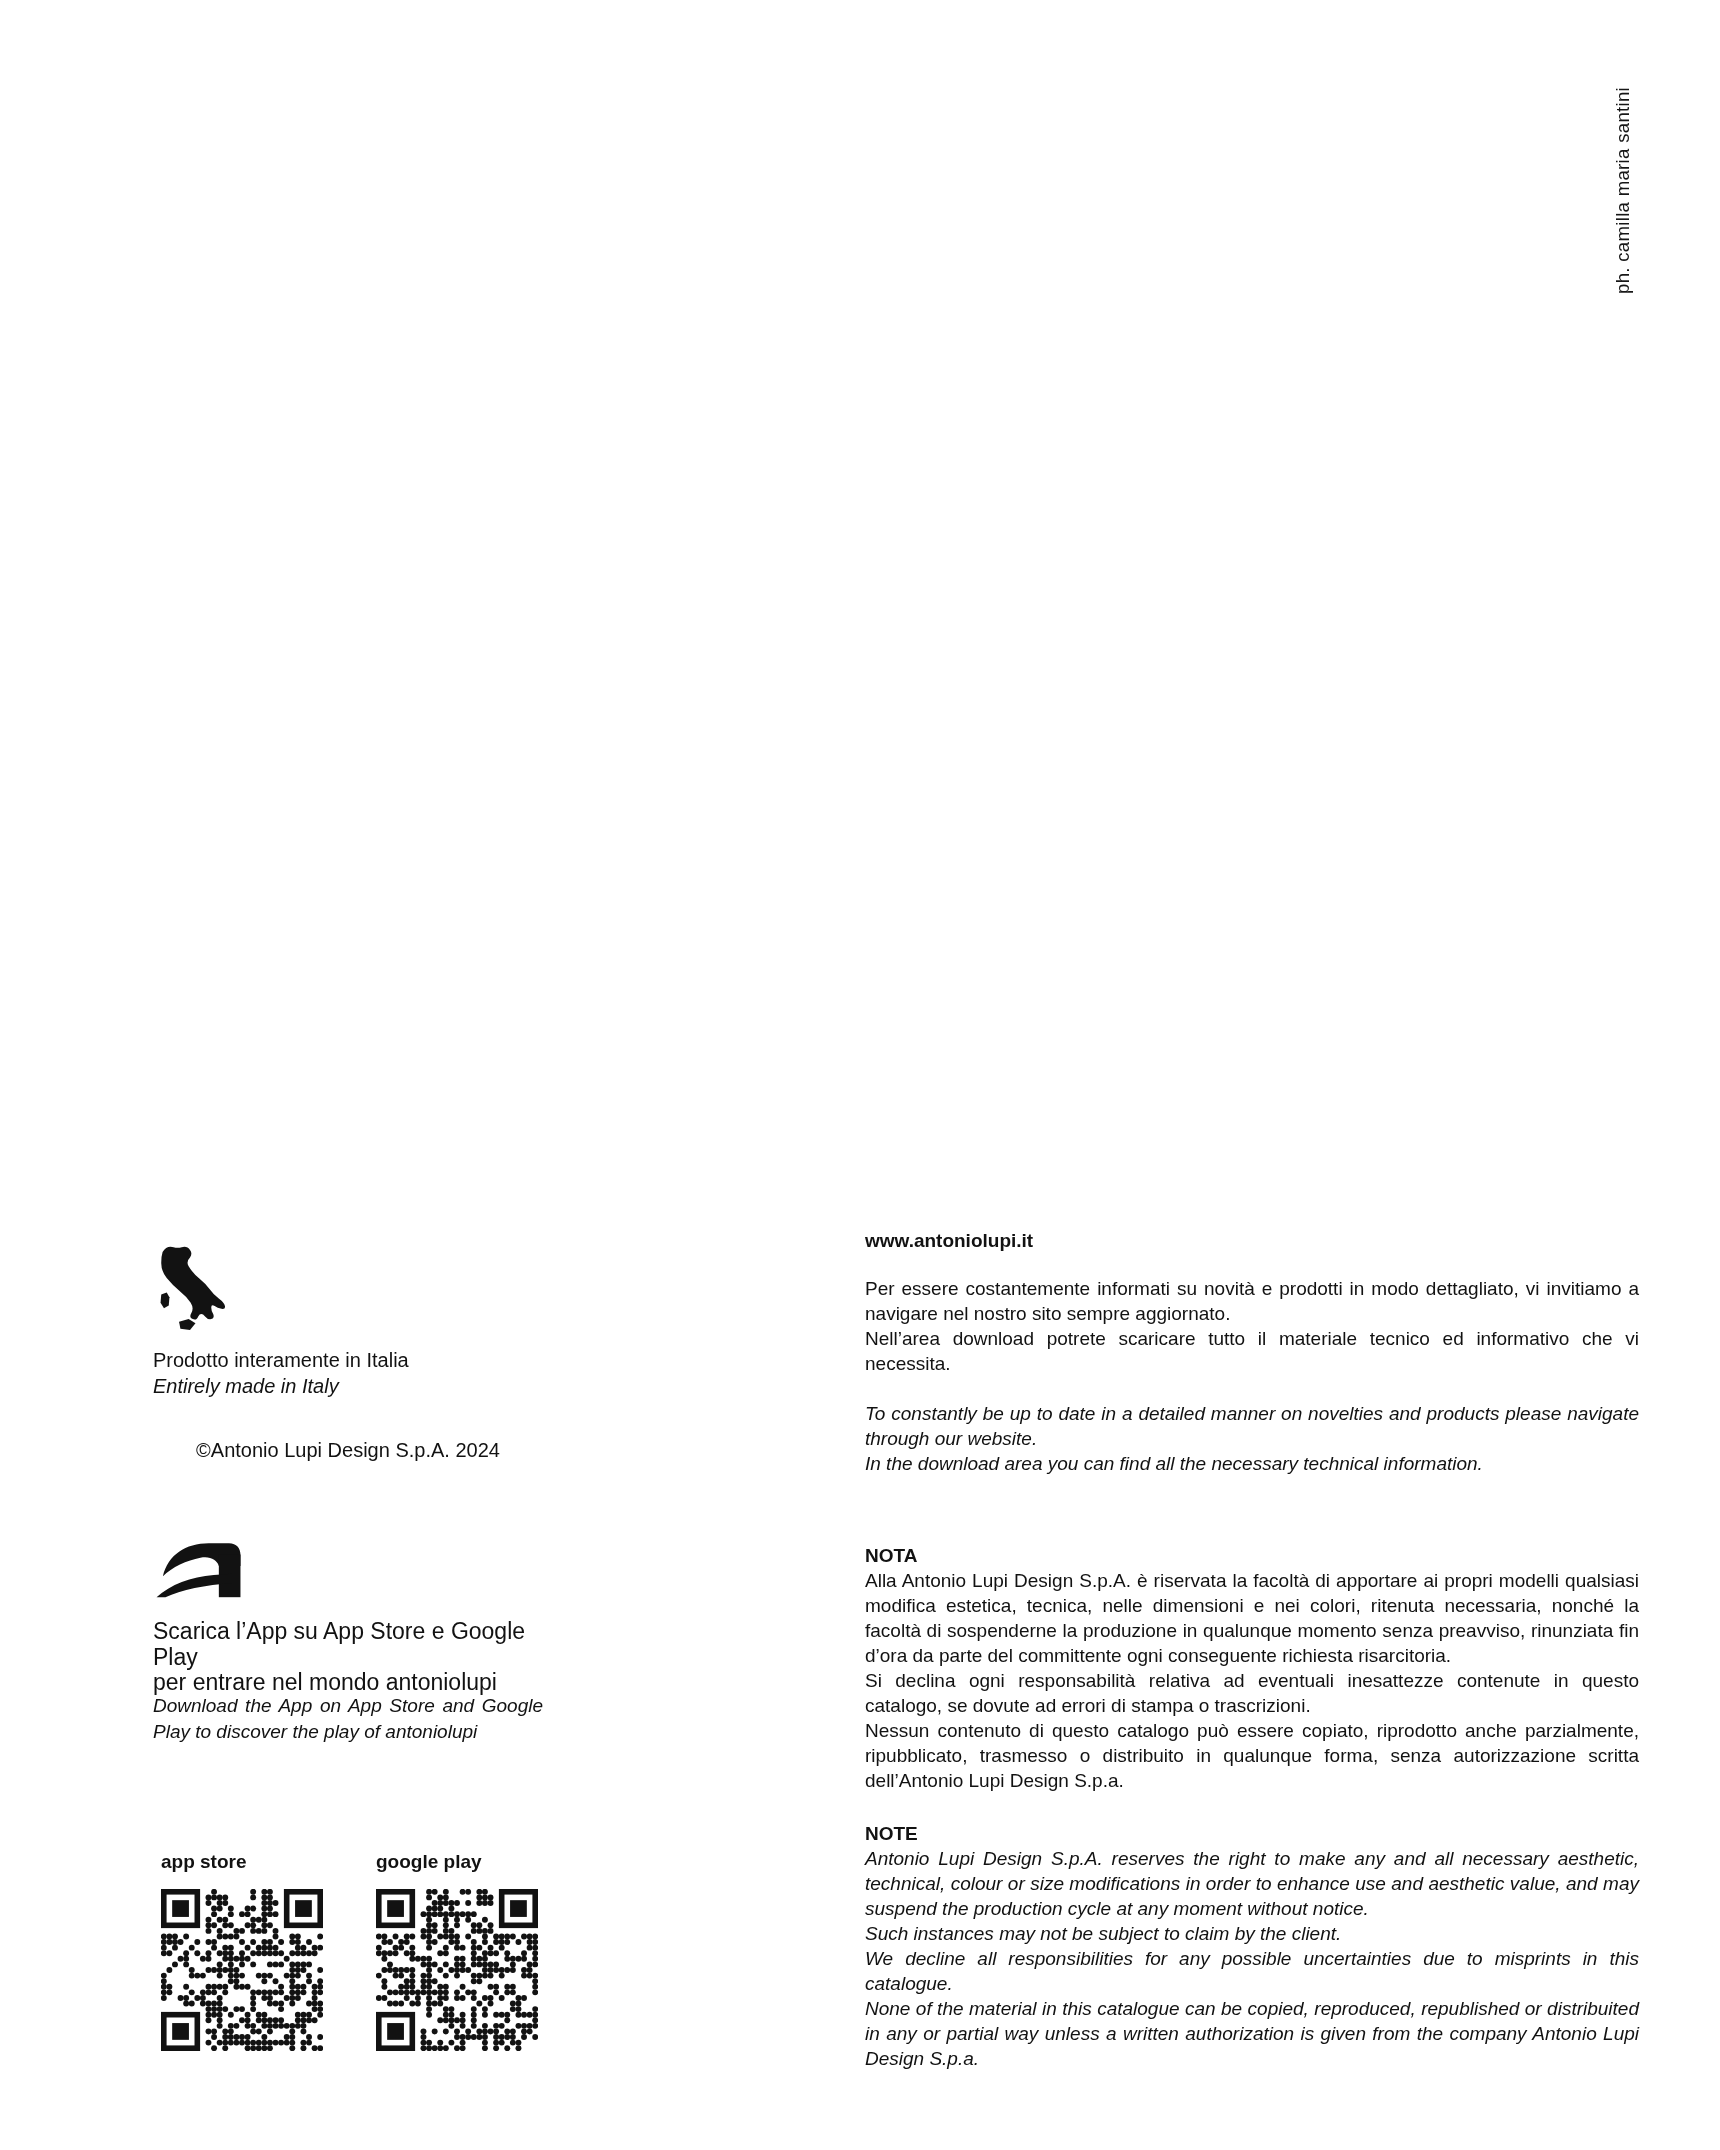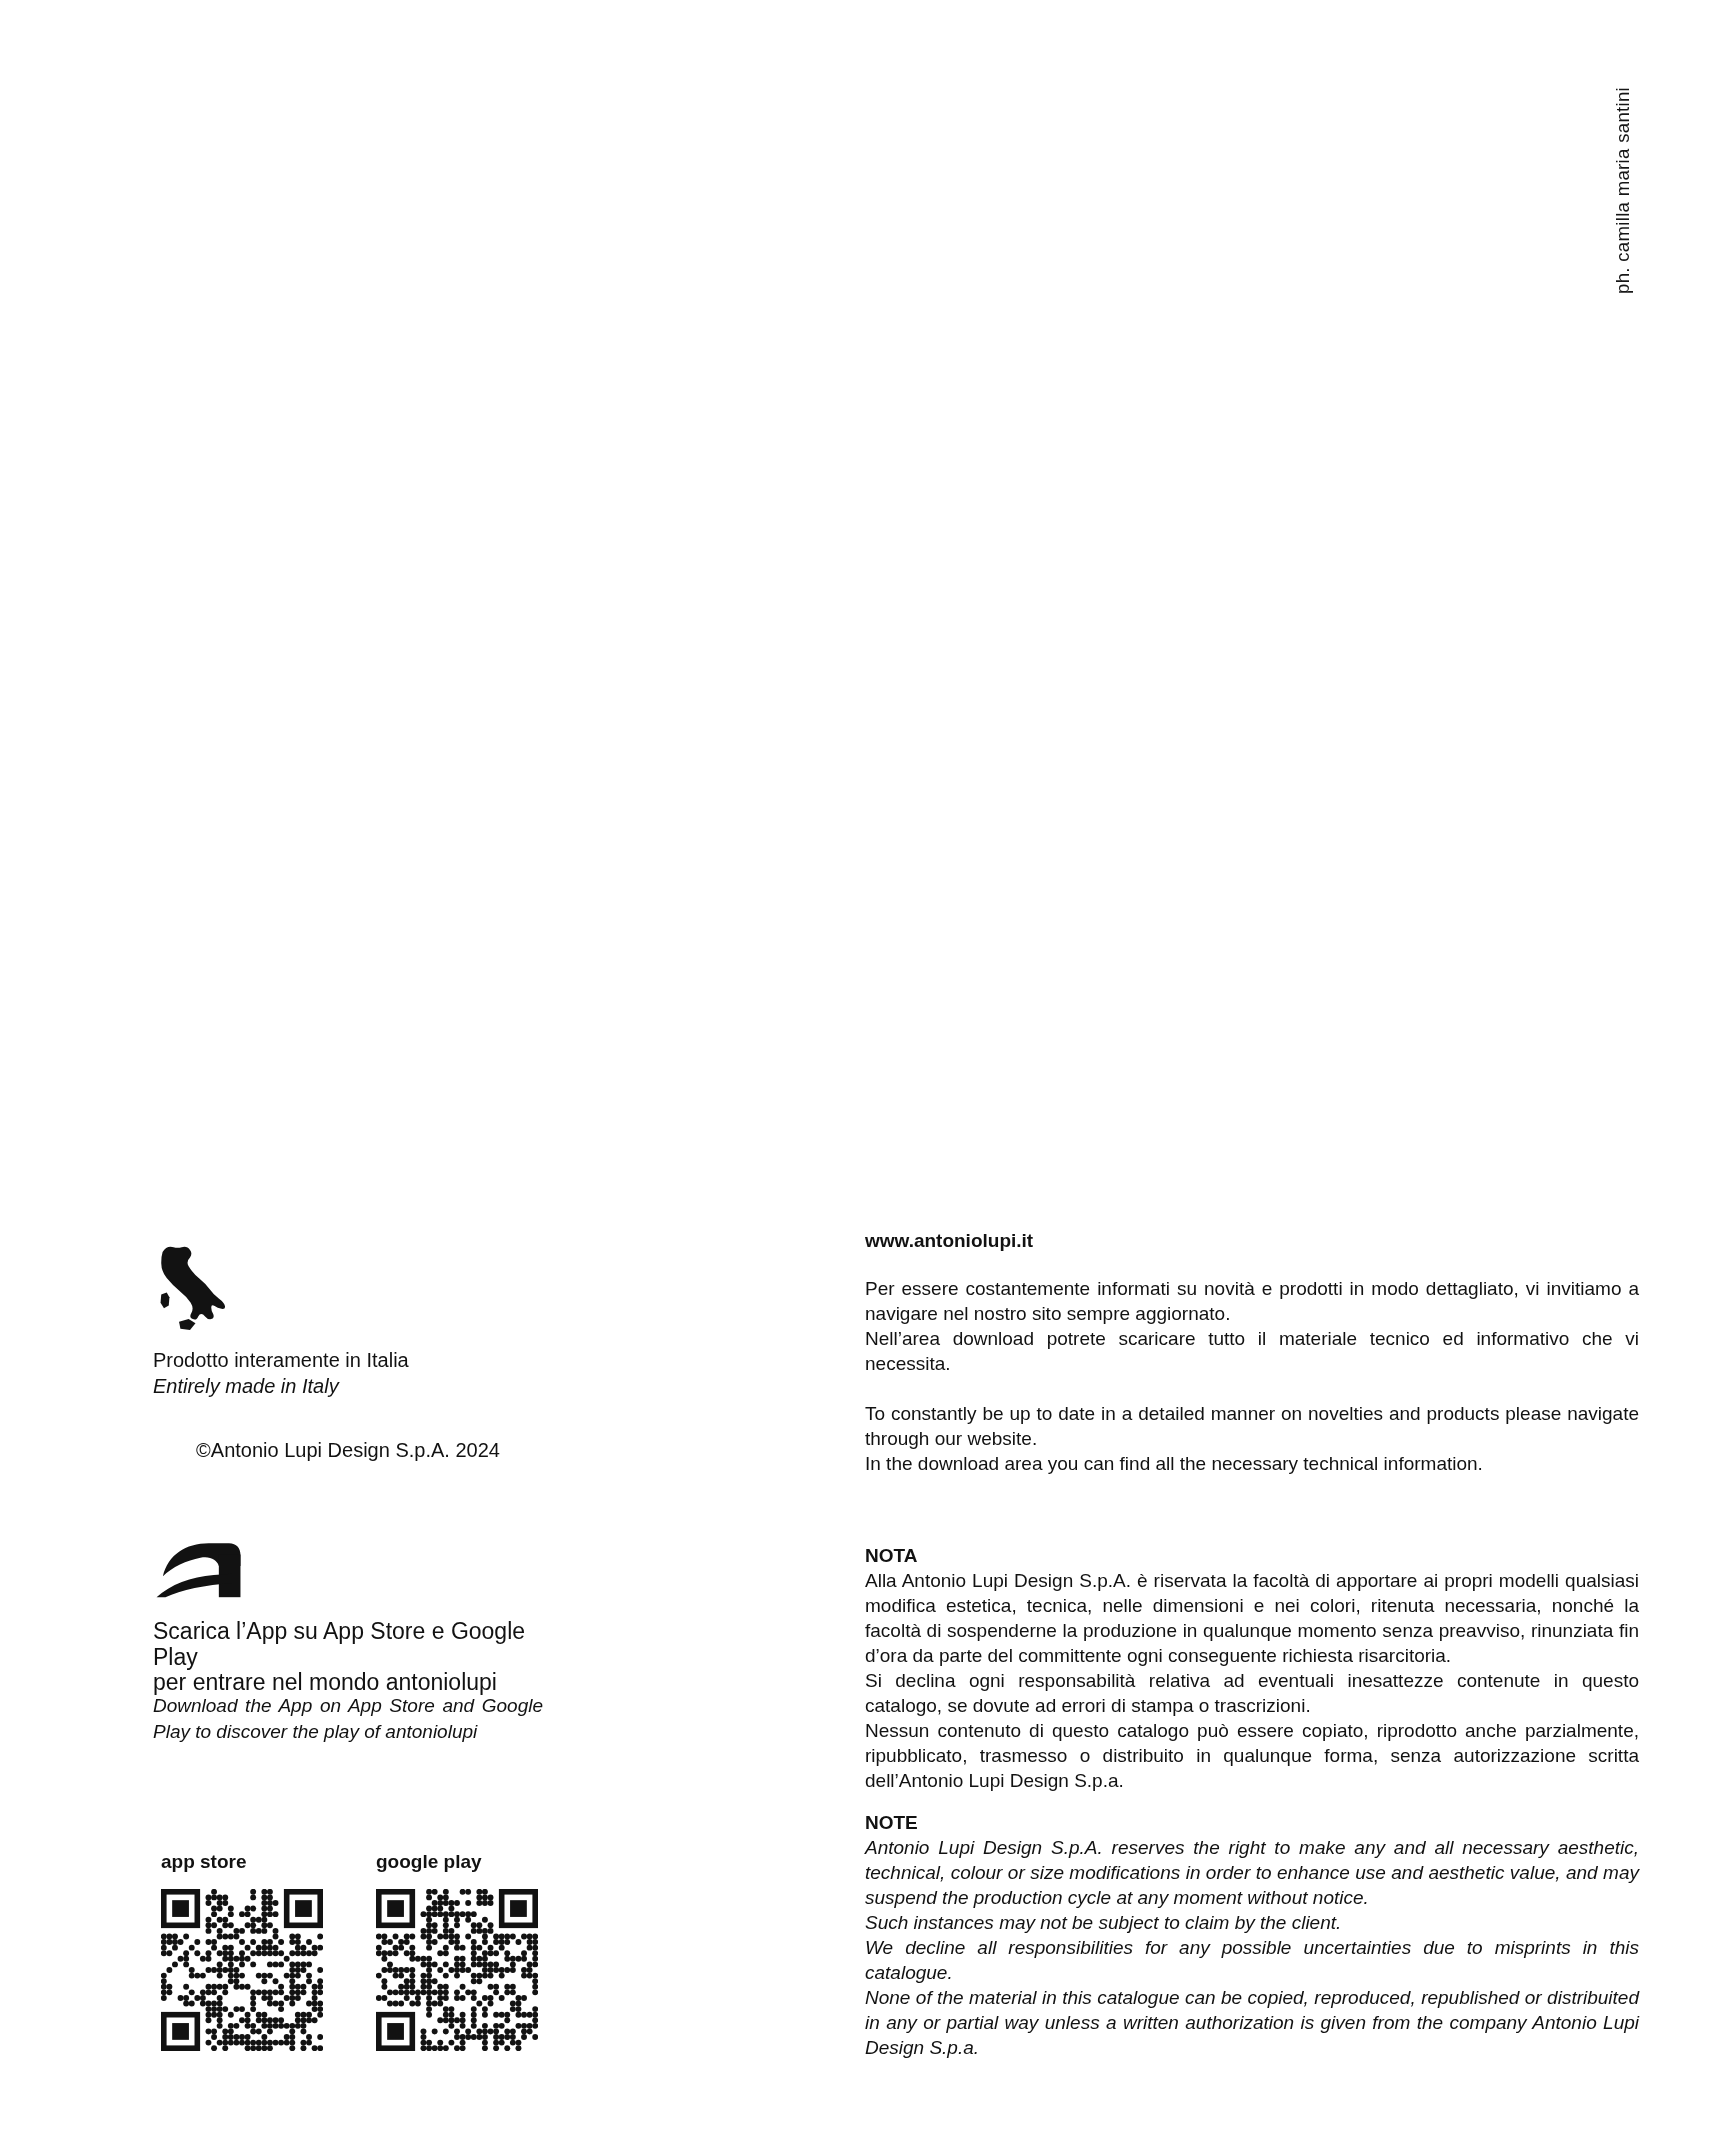--- a/index.html
+++ b/index.html
@@ -44,23 +44,23 @@
   .qr-block.first{left:8px;}
   .qr-block.second{left:223px;}
   .qr-label{font-size:19px;font-weight:bold;line-height:20.7px;}
   .qr-svg{display:block;margin-top:16.5px;width:162px;height:162px;}
 
   
   .right-col{position:absolute;left:865px;top:1228px;width:774px;font-size:19px;line-height:25px;}
   .right-col .site{font-weight:bold;margin:0 0 0 0;}
   .para{margin:0;text-align:justify;text-align-last:left;}
   .it-intro{margin-top:23px;}
-  .en-intro{margin-top:25px;}
+  .en-intro{margin-top:25px;font-style:italic;}
   .nota-head{margin-top:67px;font-weight:bold;}
-  .note-head{margin-top:17px;font-weight:bold;}
+  .note-head{margin-top:28px;font-weight:bold;}
   .note-body{font-style:italic;}
   .ink{fill:#121212;}
 </style>
 </head>
 <body>
 
 <div class="page">
 
   <div class="photo-credit">ph. camilla maria santini</div>
 

